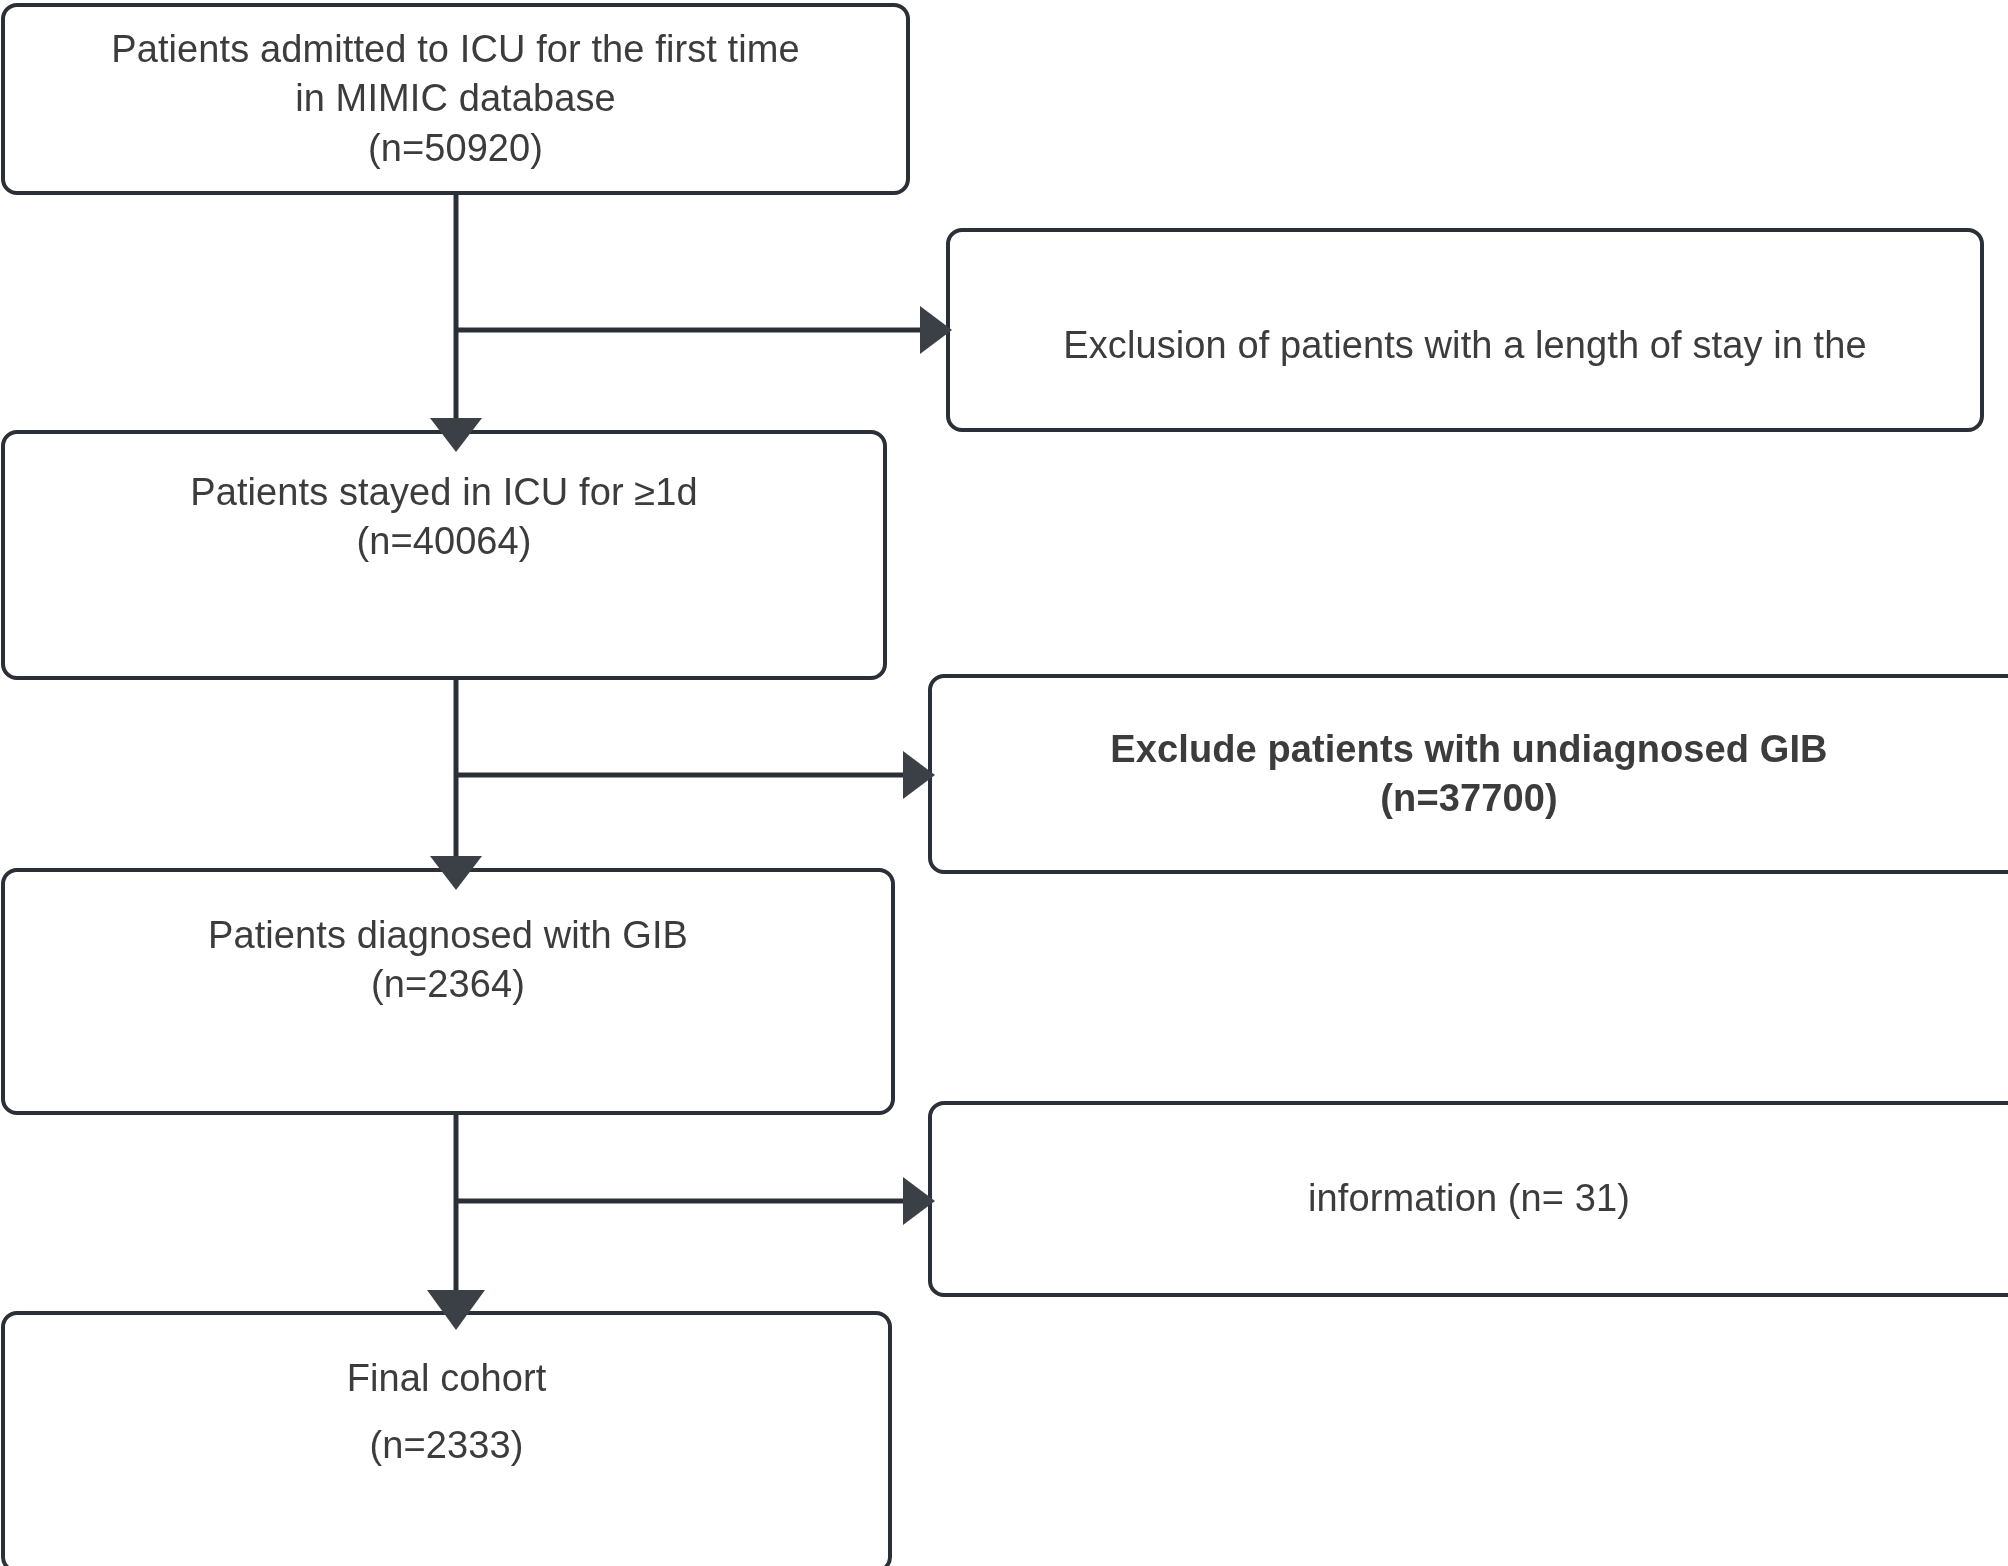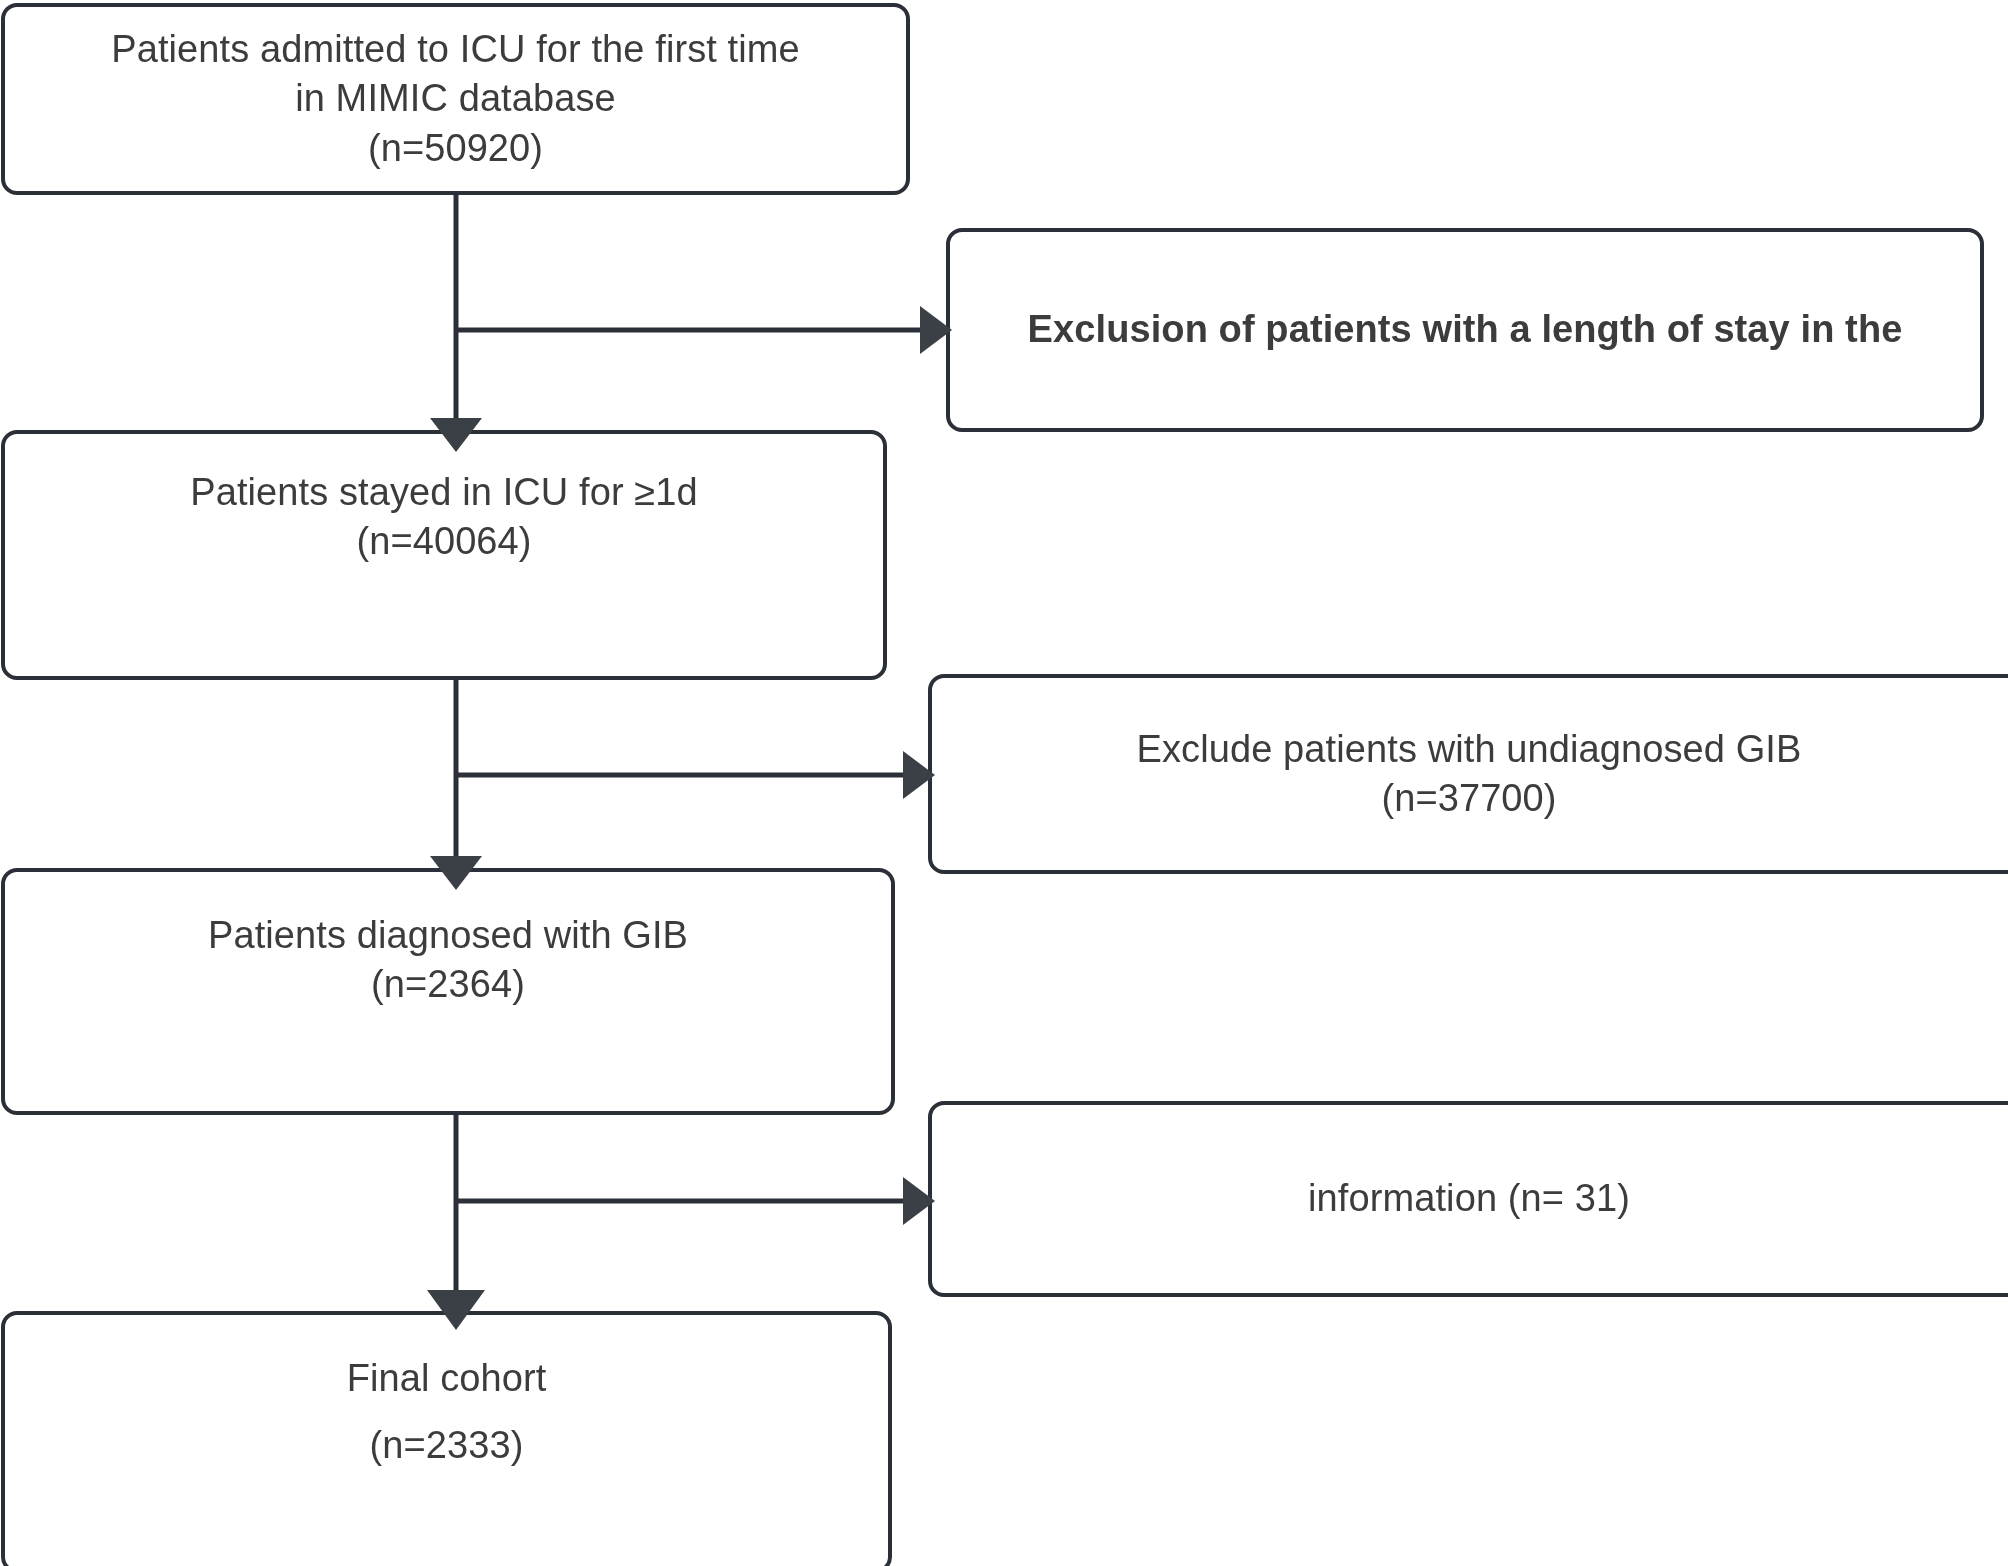--- a/index.html
+++ b/index.html
@@ -115,25 +115,25 @@
   <div class="node-label" style="left:3px; top:870px; width:890px; height:180px;">
     <span class="line">Patients diagnosed with GIB</span>
     <span class="line">(n=2364)</span>
   </div>
 
   <div class="node-label" style="left:3px; top:1313px; width:887px; height:198px;gap:18px;">
     <span class="line">Final cohort</span>
     <span class="line">(n=2333)</span>
   </div>
 
-  <div class="node-label" style="left:948px; top:230px; width:1034px; height:200px;font-weight:bold;">
+  <div class="node-label" style="left:948px; top:246px; width:1034px; height:200px;">
     <span class="line">Exclusion of patients with a length of stay in the</span>
   </div>
 
-  <div class="node-label" style="left:930px; top:676px; width:1078px; height:196px;">
+  <div class="node-label" style="left:930px; top:676px; width:1078px; height:196px;font-weight:bold;">
     <span class="line">Exclude patients with undiagnosed GIB</span>
     <span class="line">(n=37700)</span>
   </div>
 
   <div class="node-label" style="left:930px; top:1103px; width:1078px; height:192px;">
     <span class="line">information (n= 31)</span>
   </div>
 
 </div>
 

